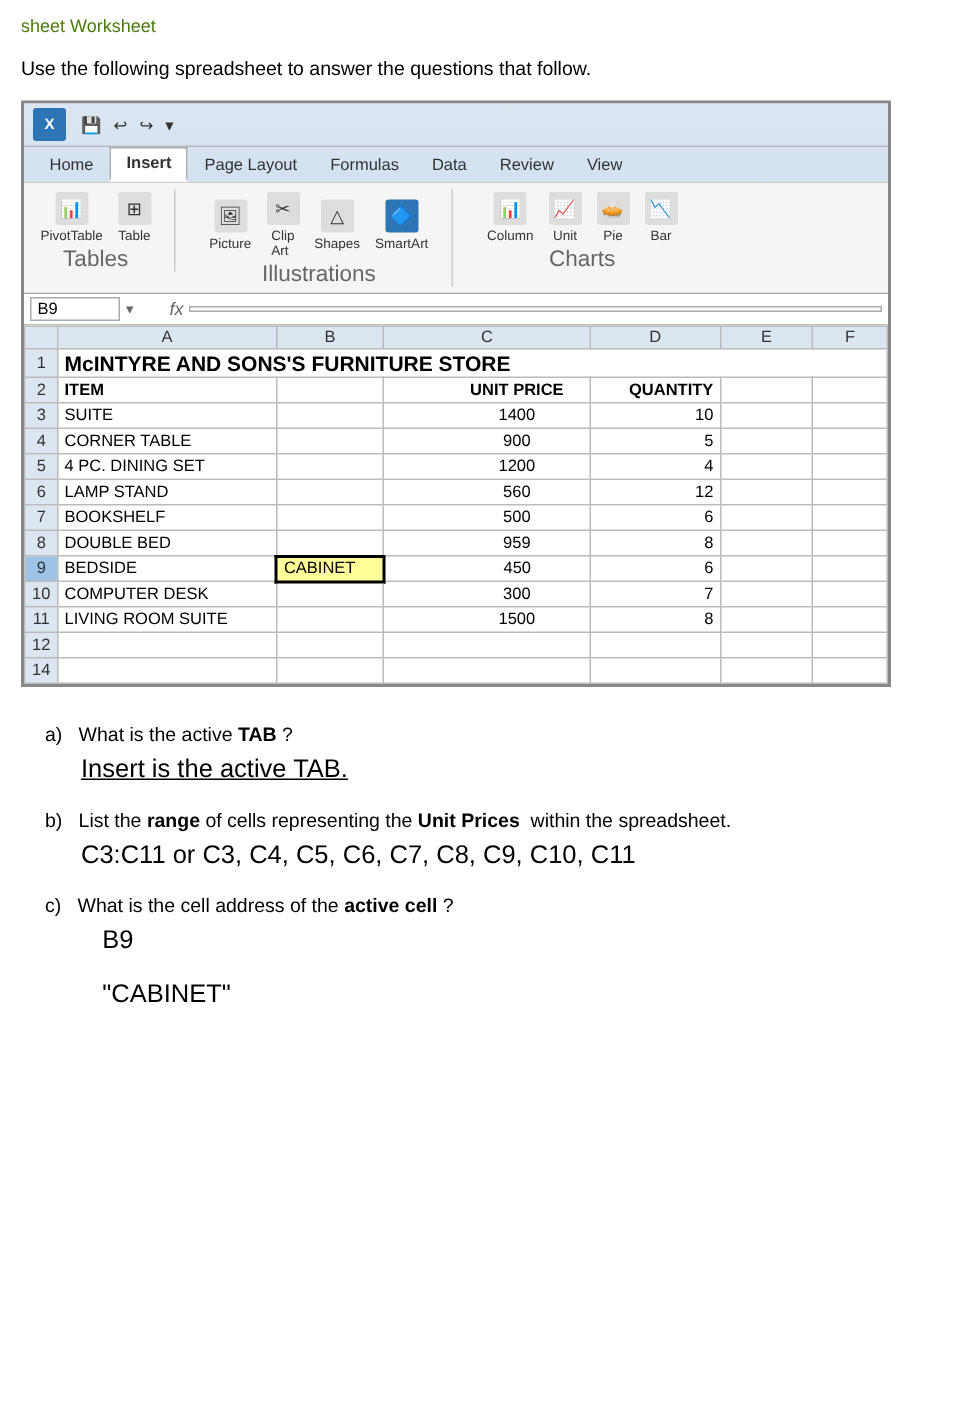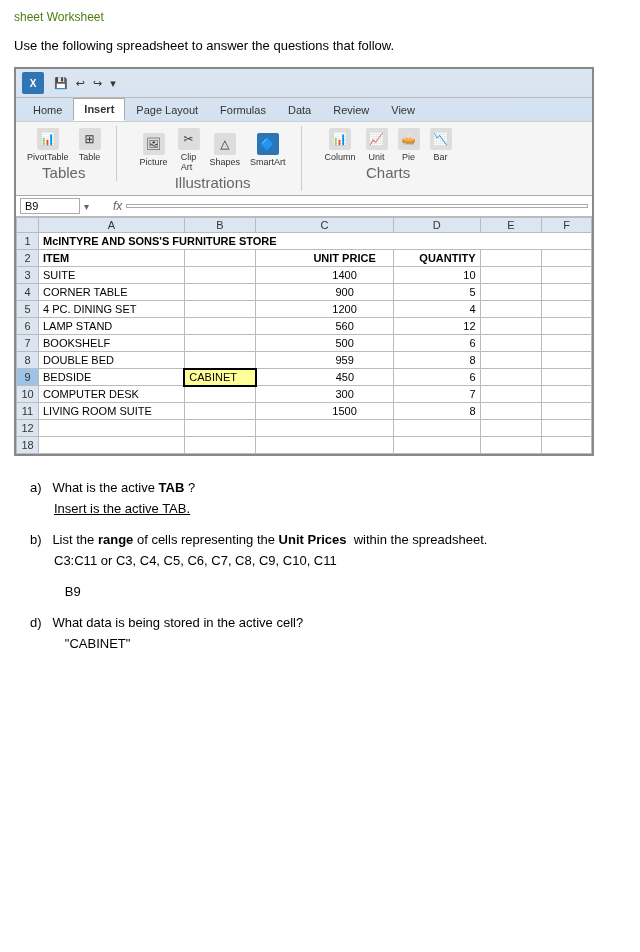--- a/index.html
+++ b/index.html
@@ -257,21 +257,21 @@
       margin-left: 16px;
     }
 
     .qa-question {
       margin-bottom: 6px;
       font-size: 13px;
     }
 
     .qa-answer {
       margin-left: 24px;
-      font-size: 13px;
+      font-size: 17px;
     }
 
     .qa-answer.underline {
       text-decoration: underline;
     }
     .underline { text-decoration: underline; }
 
     .title-bar {
       font-size: 12px;
       color: #4d7c0f;
@@ -386,21 +386,21 @@
           <th class="col-c">C</th>
           <th class="col-d">D</th>
           <th class="col-e">E</th>
           <th class="col-f">F</th>
         </tr>
       </thead>
       <tbody>
 
         <tr>
           <td class="row-header">1</td>
-          <td colspan="6" class="cell-bold" style="font-size:11px;">McINTYRE AND SONS'S FURNITURE STORE</td>
+          <td colspan="6" class="cell-bold" style="font-size:14px;">McINTYRE AND SONS'S FURNITURE STORE</td>
         </tr>
 
         <tr>
           <td class="row-header">2</td>
           <td class="cell-bold">ITEM</td>
           <td></td>
           <td class="cell-bold col-c">UNIT PRICE</td>
           <td class="cell-bold col-d">QUANTITY</td>
           <td class="col-e"></td>
           <td class="col-f"></td>
@@ -500,21 +500,21 @@
           <td class="row-header">12</td>
           <td></td>
           <td></td>
           <td></td>
           <td></td>
           <td></td>
           <td></td>
         </tr>
 
         <tr>
-          <td class="row-header">18</td>
+          <td class="row-header">14</td>
           <td></td>
           <td></td>
           <td></td>
           <td></td>
           <td></td>
           <td></td>
         </tr>
       </tbody>
     </table>
   </div>
@@ -534,27 +534,27 @@
   <div class="qa-item">
     <div class="qa-question">
       <span>b)&nbsp;&nbsp; List the <strong>range</strong> of cells representing the <strong>Unit Prices</strong> &nbsp;within the spreadsheet.</span>
     </div>
     <div class="qa-answer">
       C3:C11 or C3, C4, C5, C6, C7, C8, C9, C10, C11
     </div>
   </div>
 
   <div class="qa-item">
+    <div class="qa-question">
+      <span>c)&nbsp;&nbsp; What is the cell address of the <strong>active cell</strong> ?</span>
+    </div>
     <div class="qa-answer">
       &nbsp;&nbsp;&nbsp;B9
     </div>
   </div>
 
   <div class="qa-item">
-    <div class="qa-question">
-      <span>d)&nbsp;&nbsp; What data is being stored in the active cell?</span>
-    </div>
     <div class="qa-answer">
       &nbsp;&nbsp;&nbsp;"CABINET"
     </div>
   </div>
 
 </div>
 
 </body></html>

